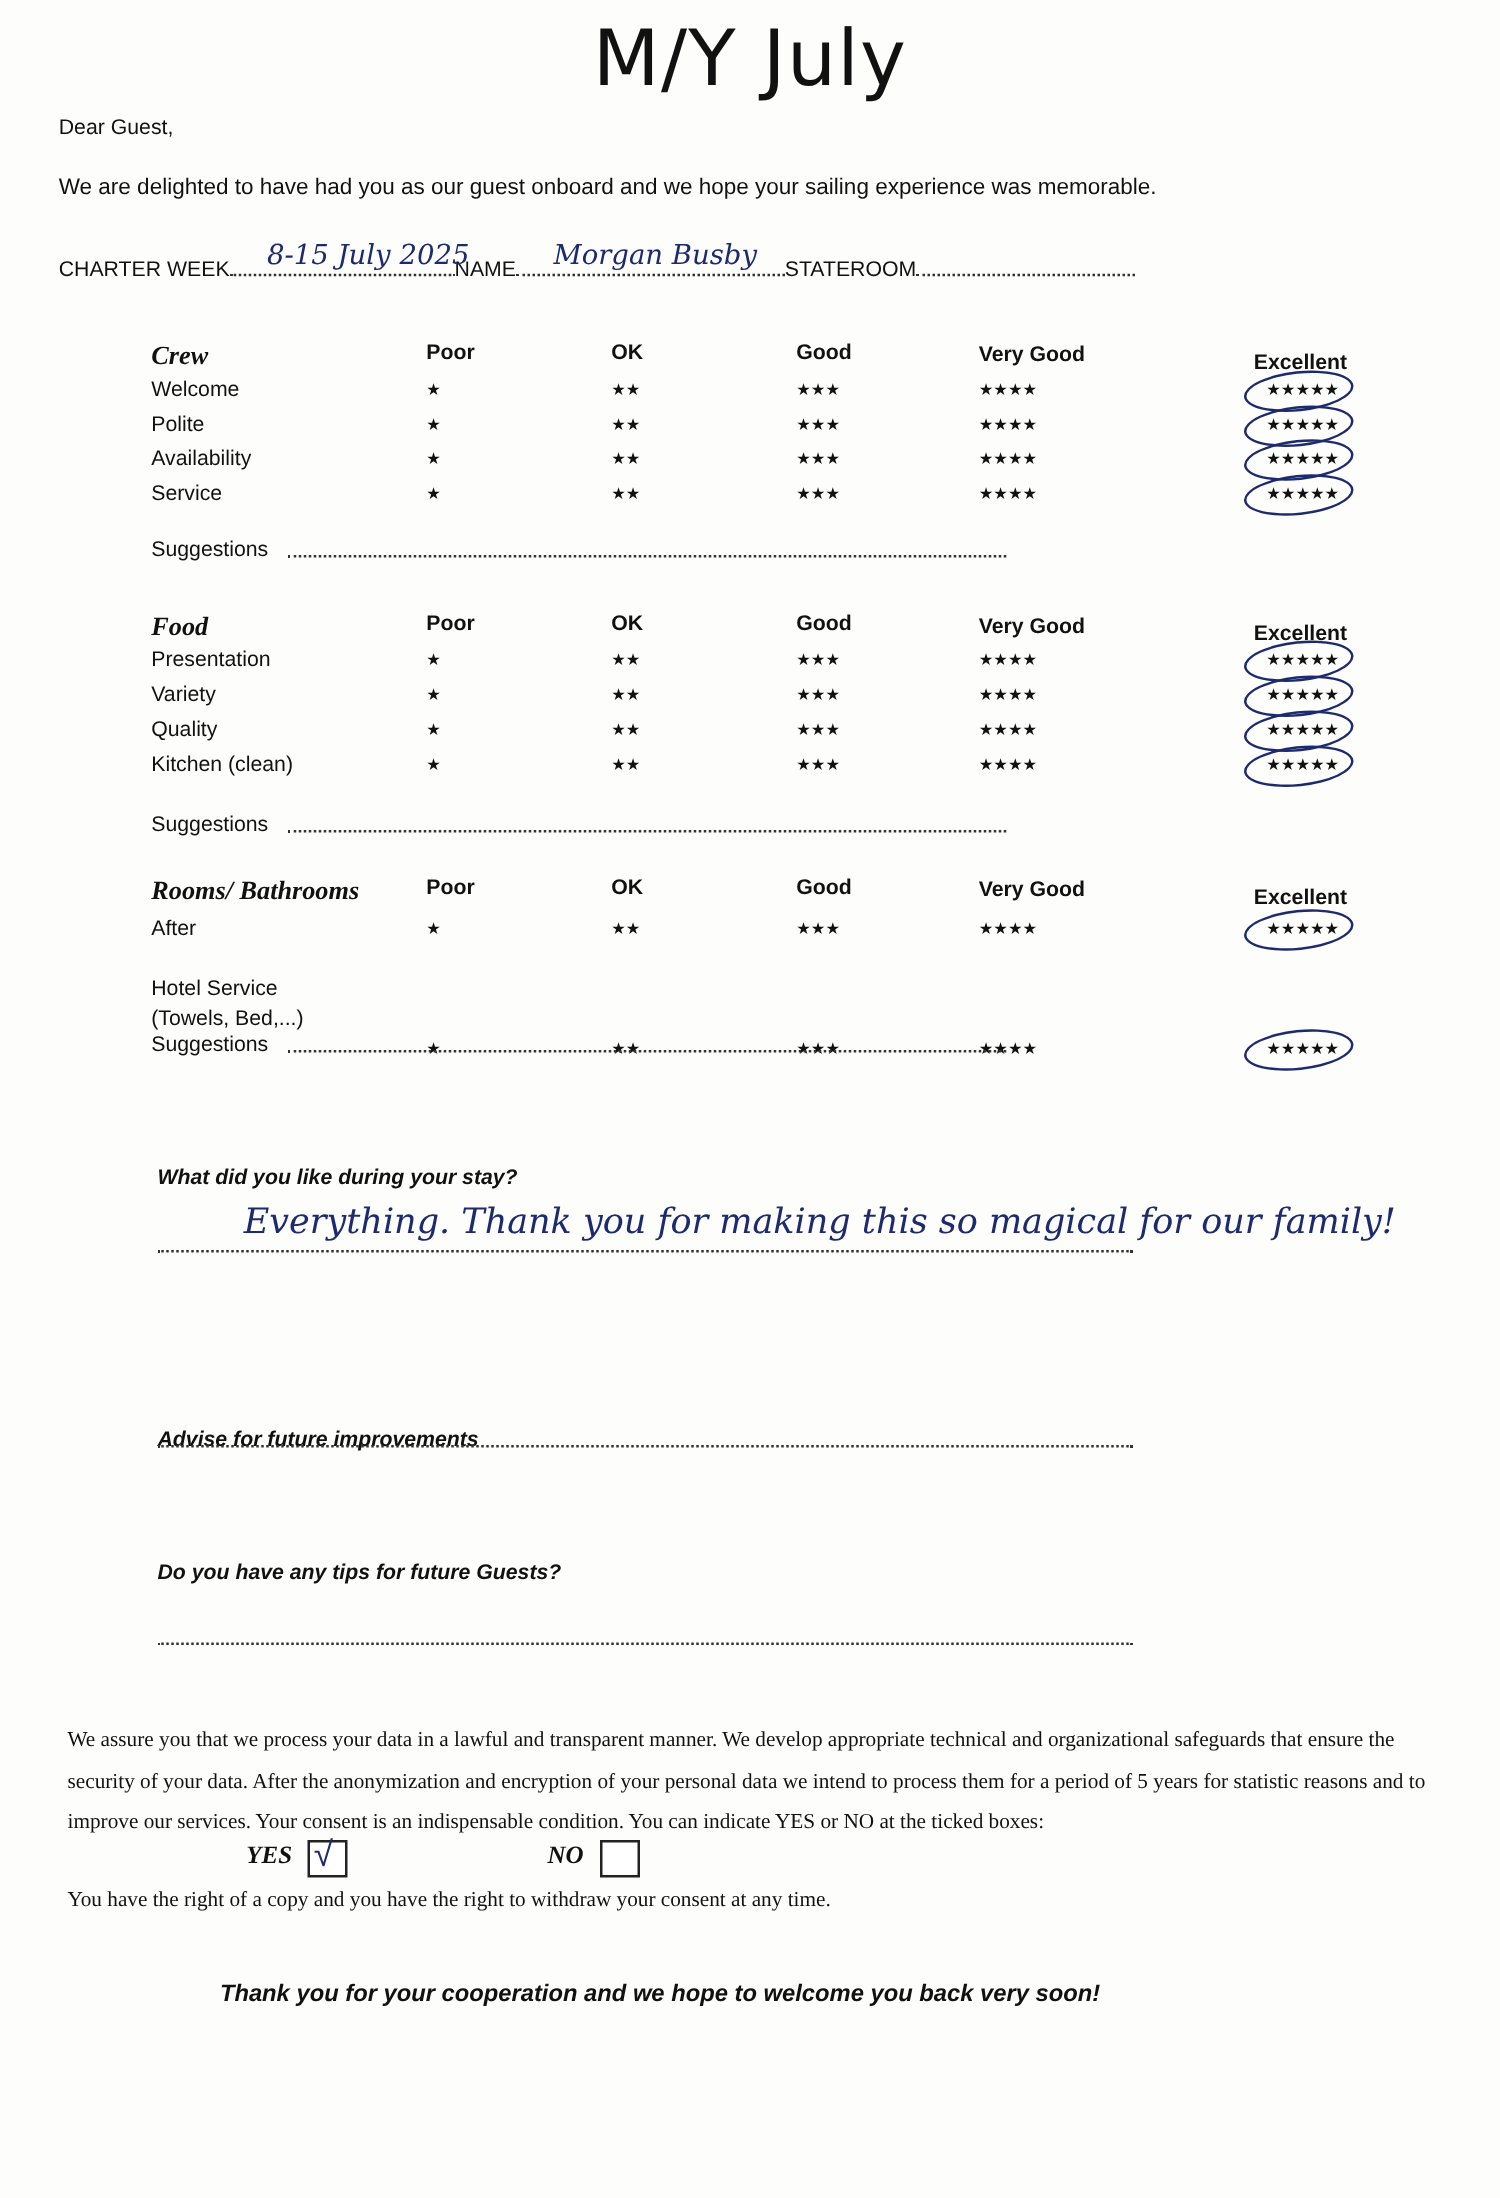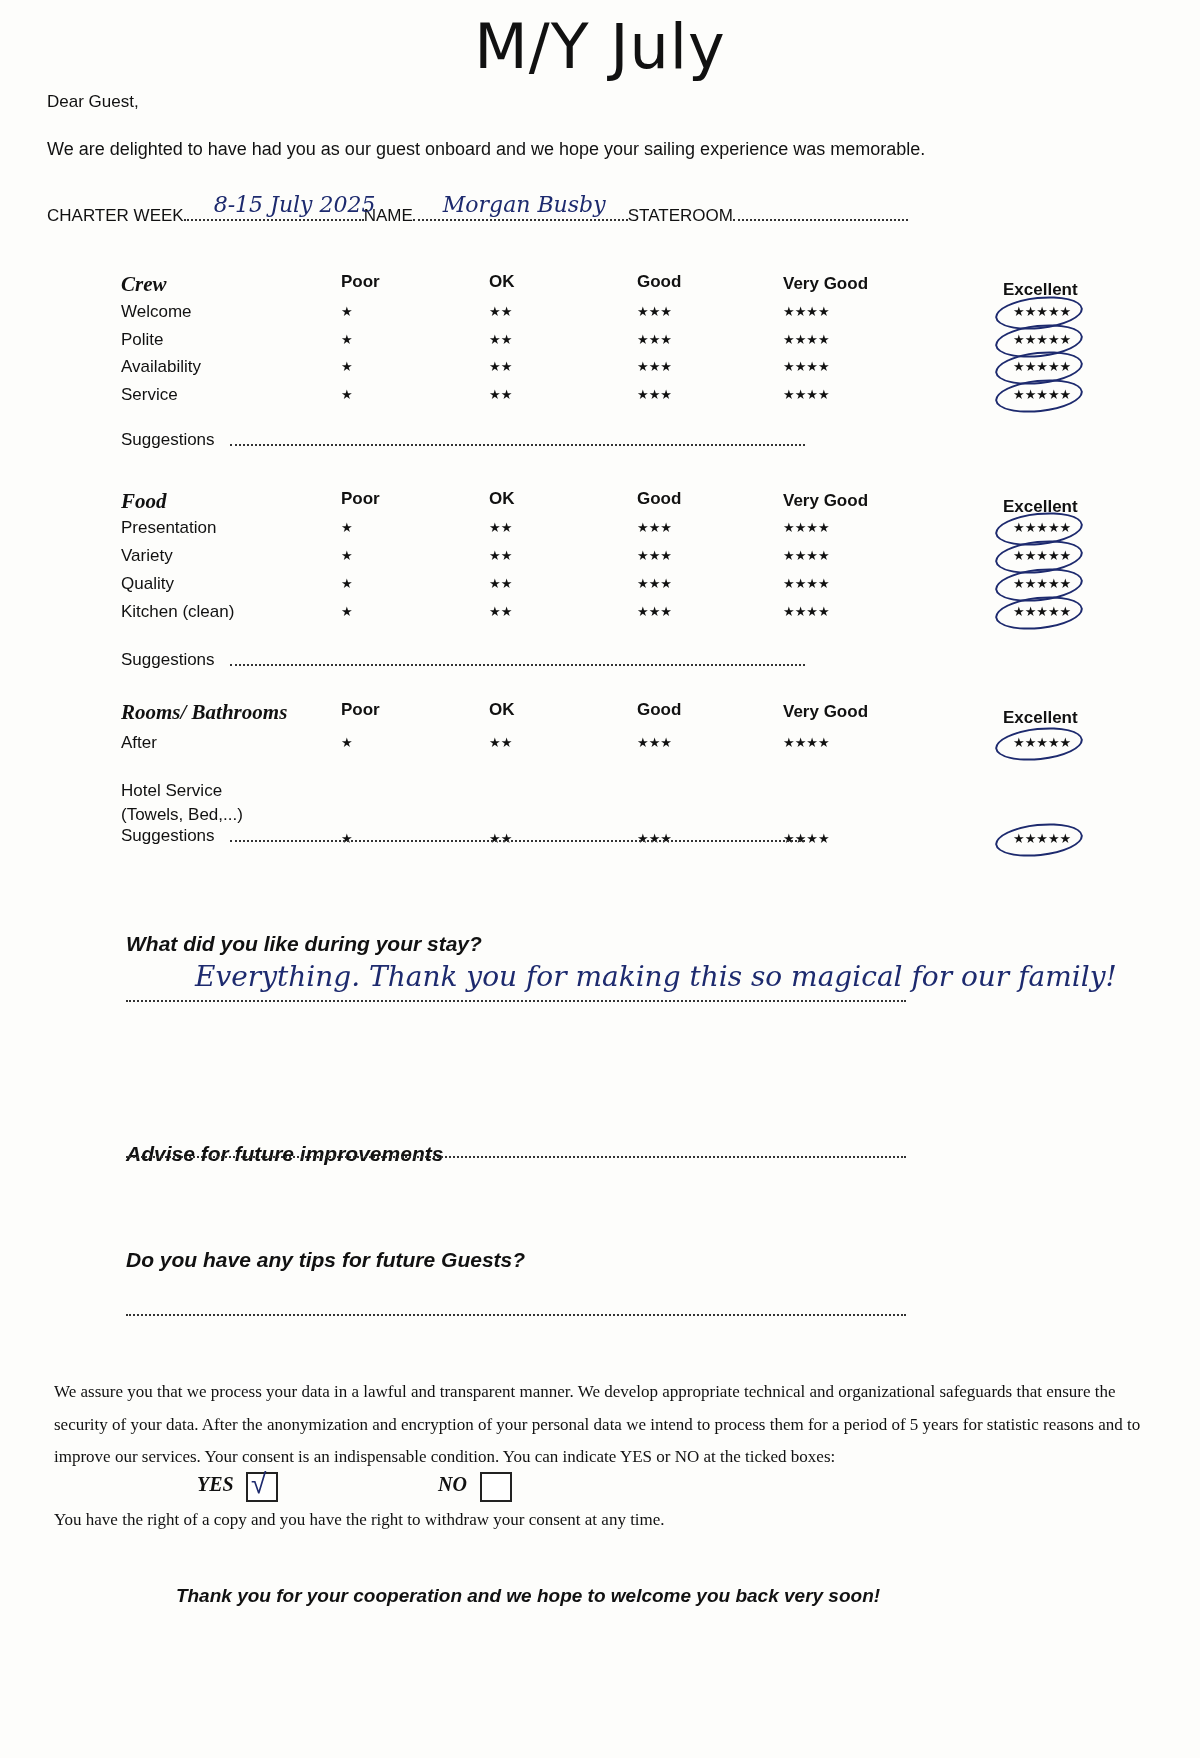--- a/index.html
+++ b/index.html
@@ -20,21 +20,21 @@
   .col-h { position: absolute; font-size: 17px; font-weight: bold; }
   .row-label { position: absolute; left: 121px; font-size: 17px; }
   .stars { position: absolute; font-size: 13px; letter-spacing: 0px; }
   .circle {
     position: absolute; width: 84px; height: 28px; border: 2px solid #1d2a6e;
     border-radius: 50%; transform: rotate(-6deg);
   }
   .sugg { position: absolute; left: 121px; font-size: 17px; }
   .sugg-line { position: absolute; left: 230px; width: 575px; border-bottom: 2px dotted #333; }
 
-  .q { position: absolute; left: 126px; font-size: 21px; font-style: italic; font-weight: bold; }
+  .q { position: absolute; left: 126px; font-size: 17px; font-style: italic; font-weight: bold; }
   .qline { position: absolute; left: 126px; width: 780px; border-bottom: 2px dotted #333; }
   .answer { position: absolute; left: 195px; font-size: 28px; white-space: nowrap; }
 
   .legal { left: 54px; top: 1376px; width: 1110px; font-family: "Liberation Serif", serif; font-size: 17px; line-height: 32.5px; }
   .consent { position: absolute; font-family: "Liberation Serif", serif; font-style: italic; font-weight: bold; font-size: 20px; }
   .box { position: absolute; width: 28px; height: 26px; border: 2px solid #222; background: #fff; }
   .tick { position: absolute; left: 3px; top: -6px; font-size: 28px; color: #1d2a6e; }
   .rights { left: 54px; top: 1510px; font-family: "Liberation Serif", serif; font-size: 17px; }
   .thanks { left: 0; width: 1056px; top: 1585px; text-align: center; font-size: 19px; font-style: italic; font-weight: bold; }
 </style>

